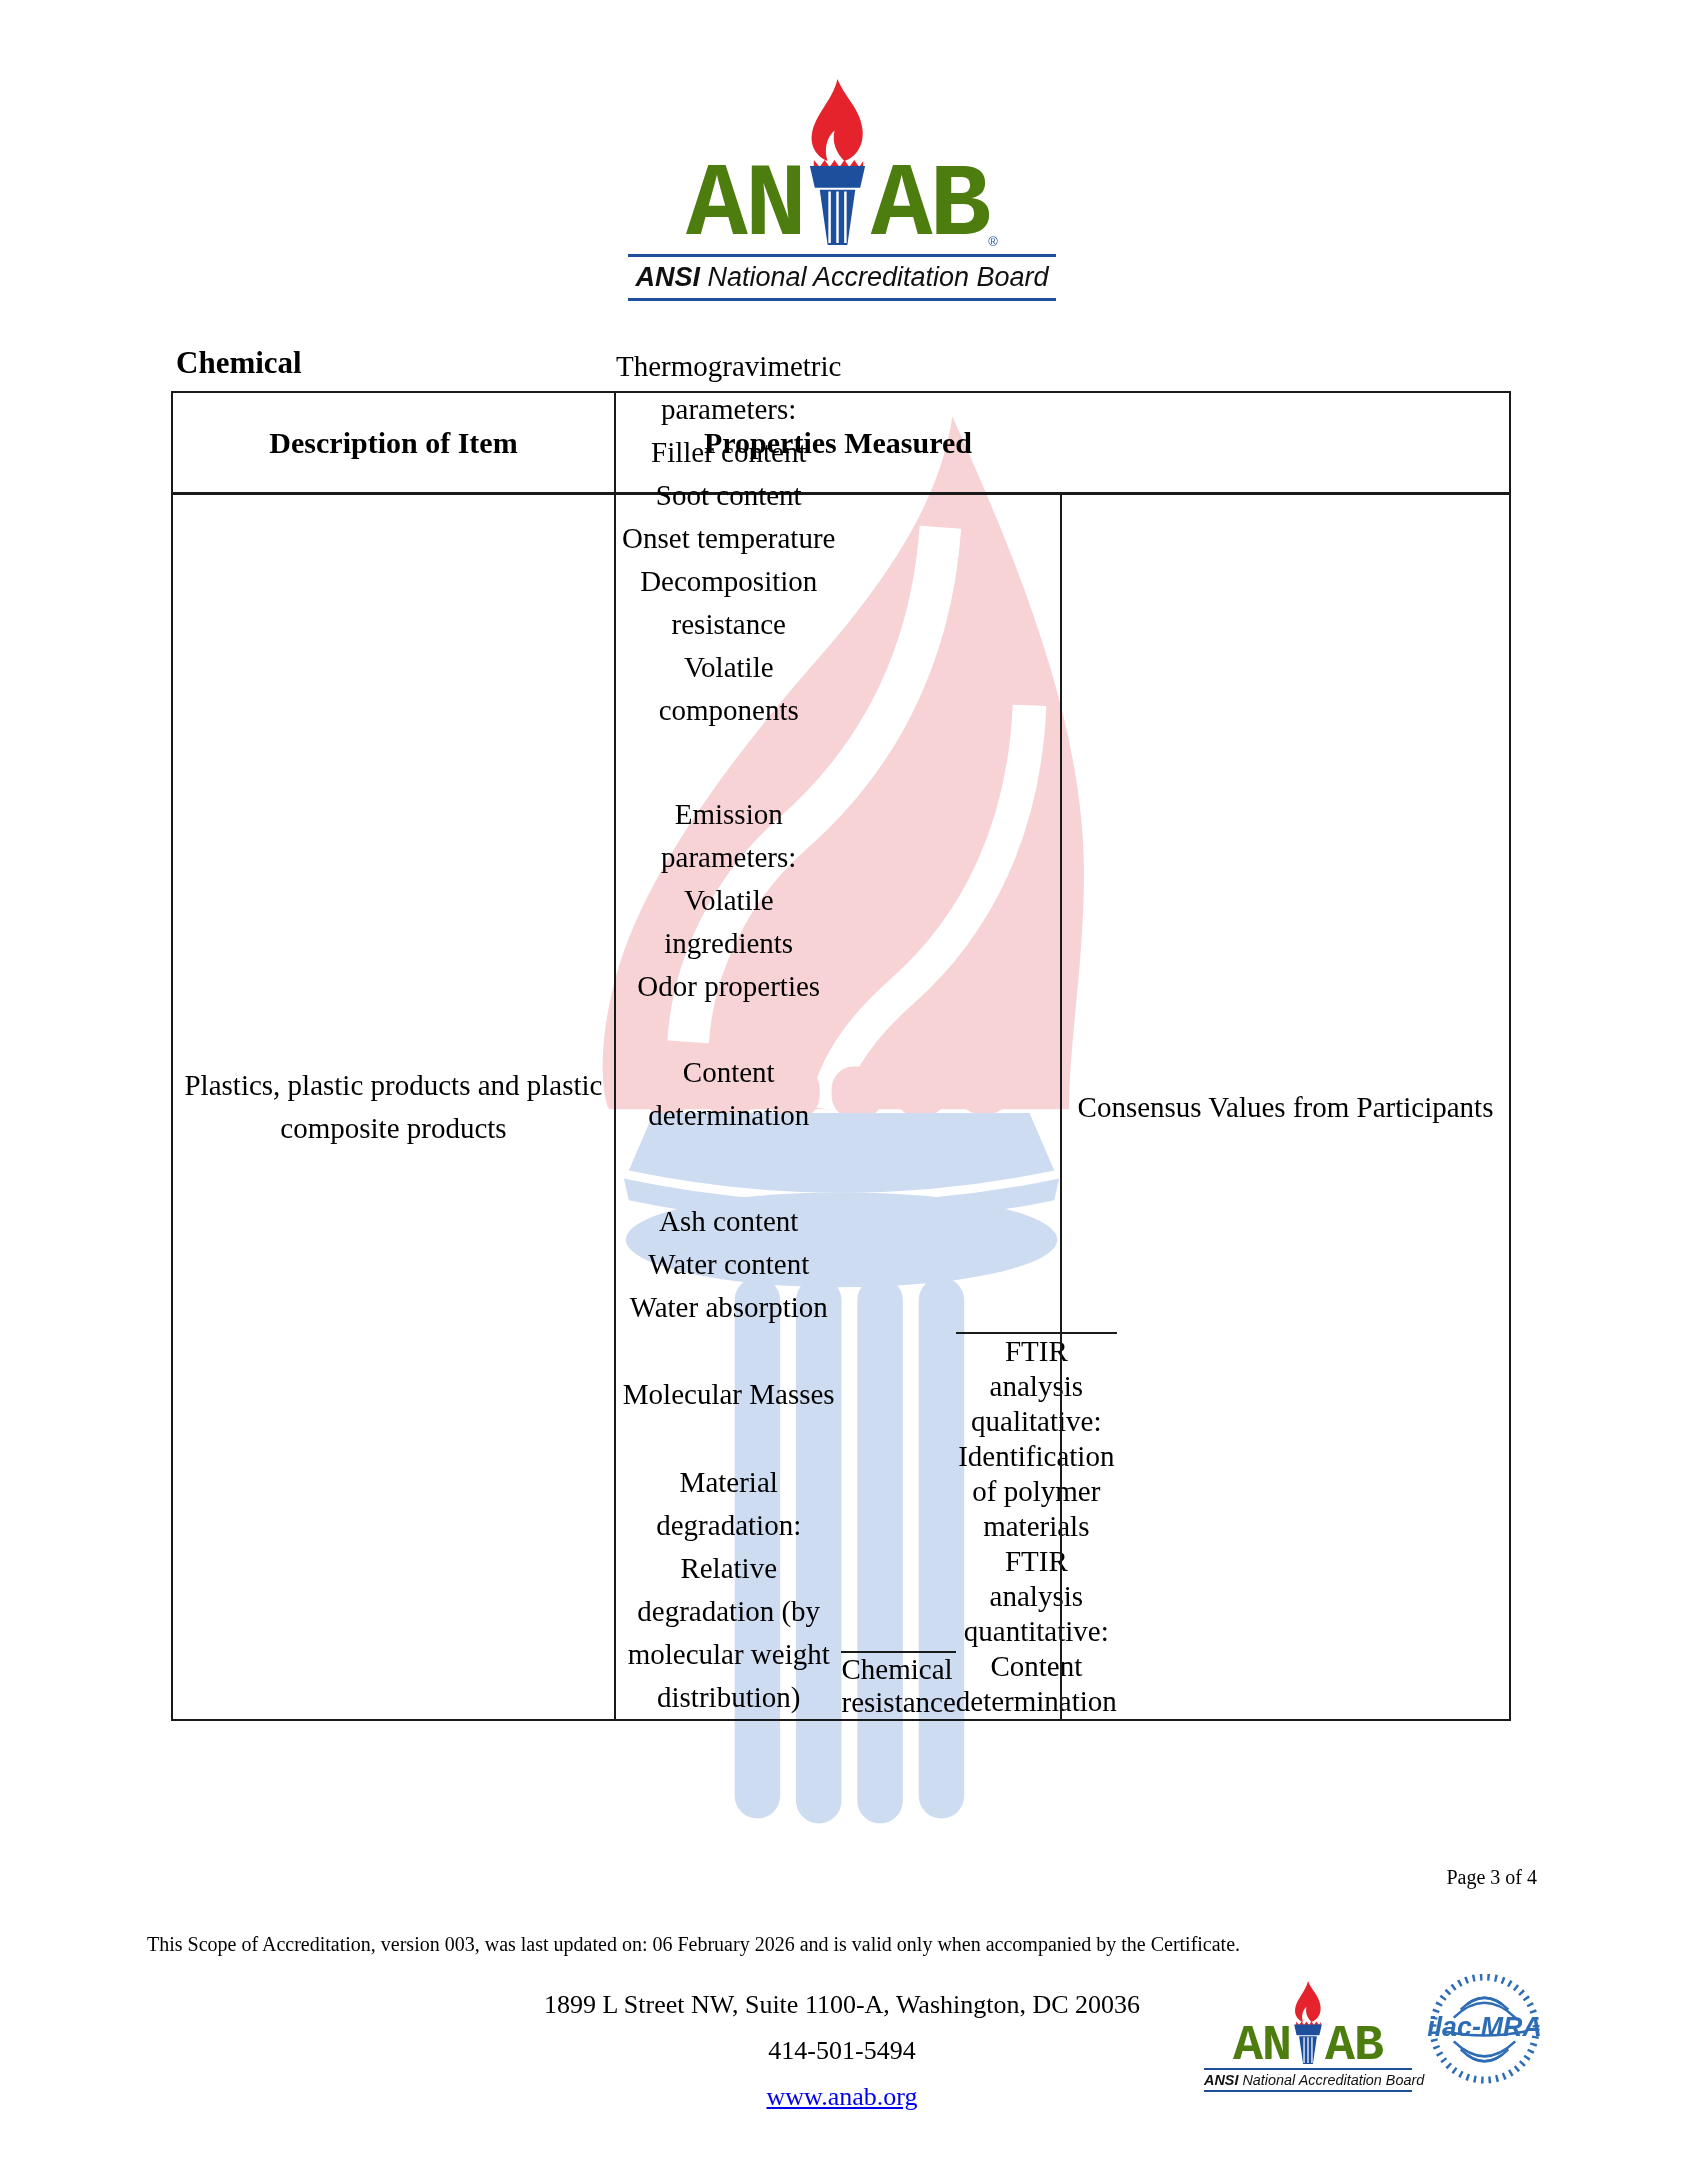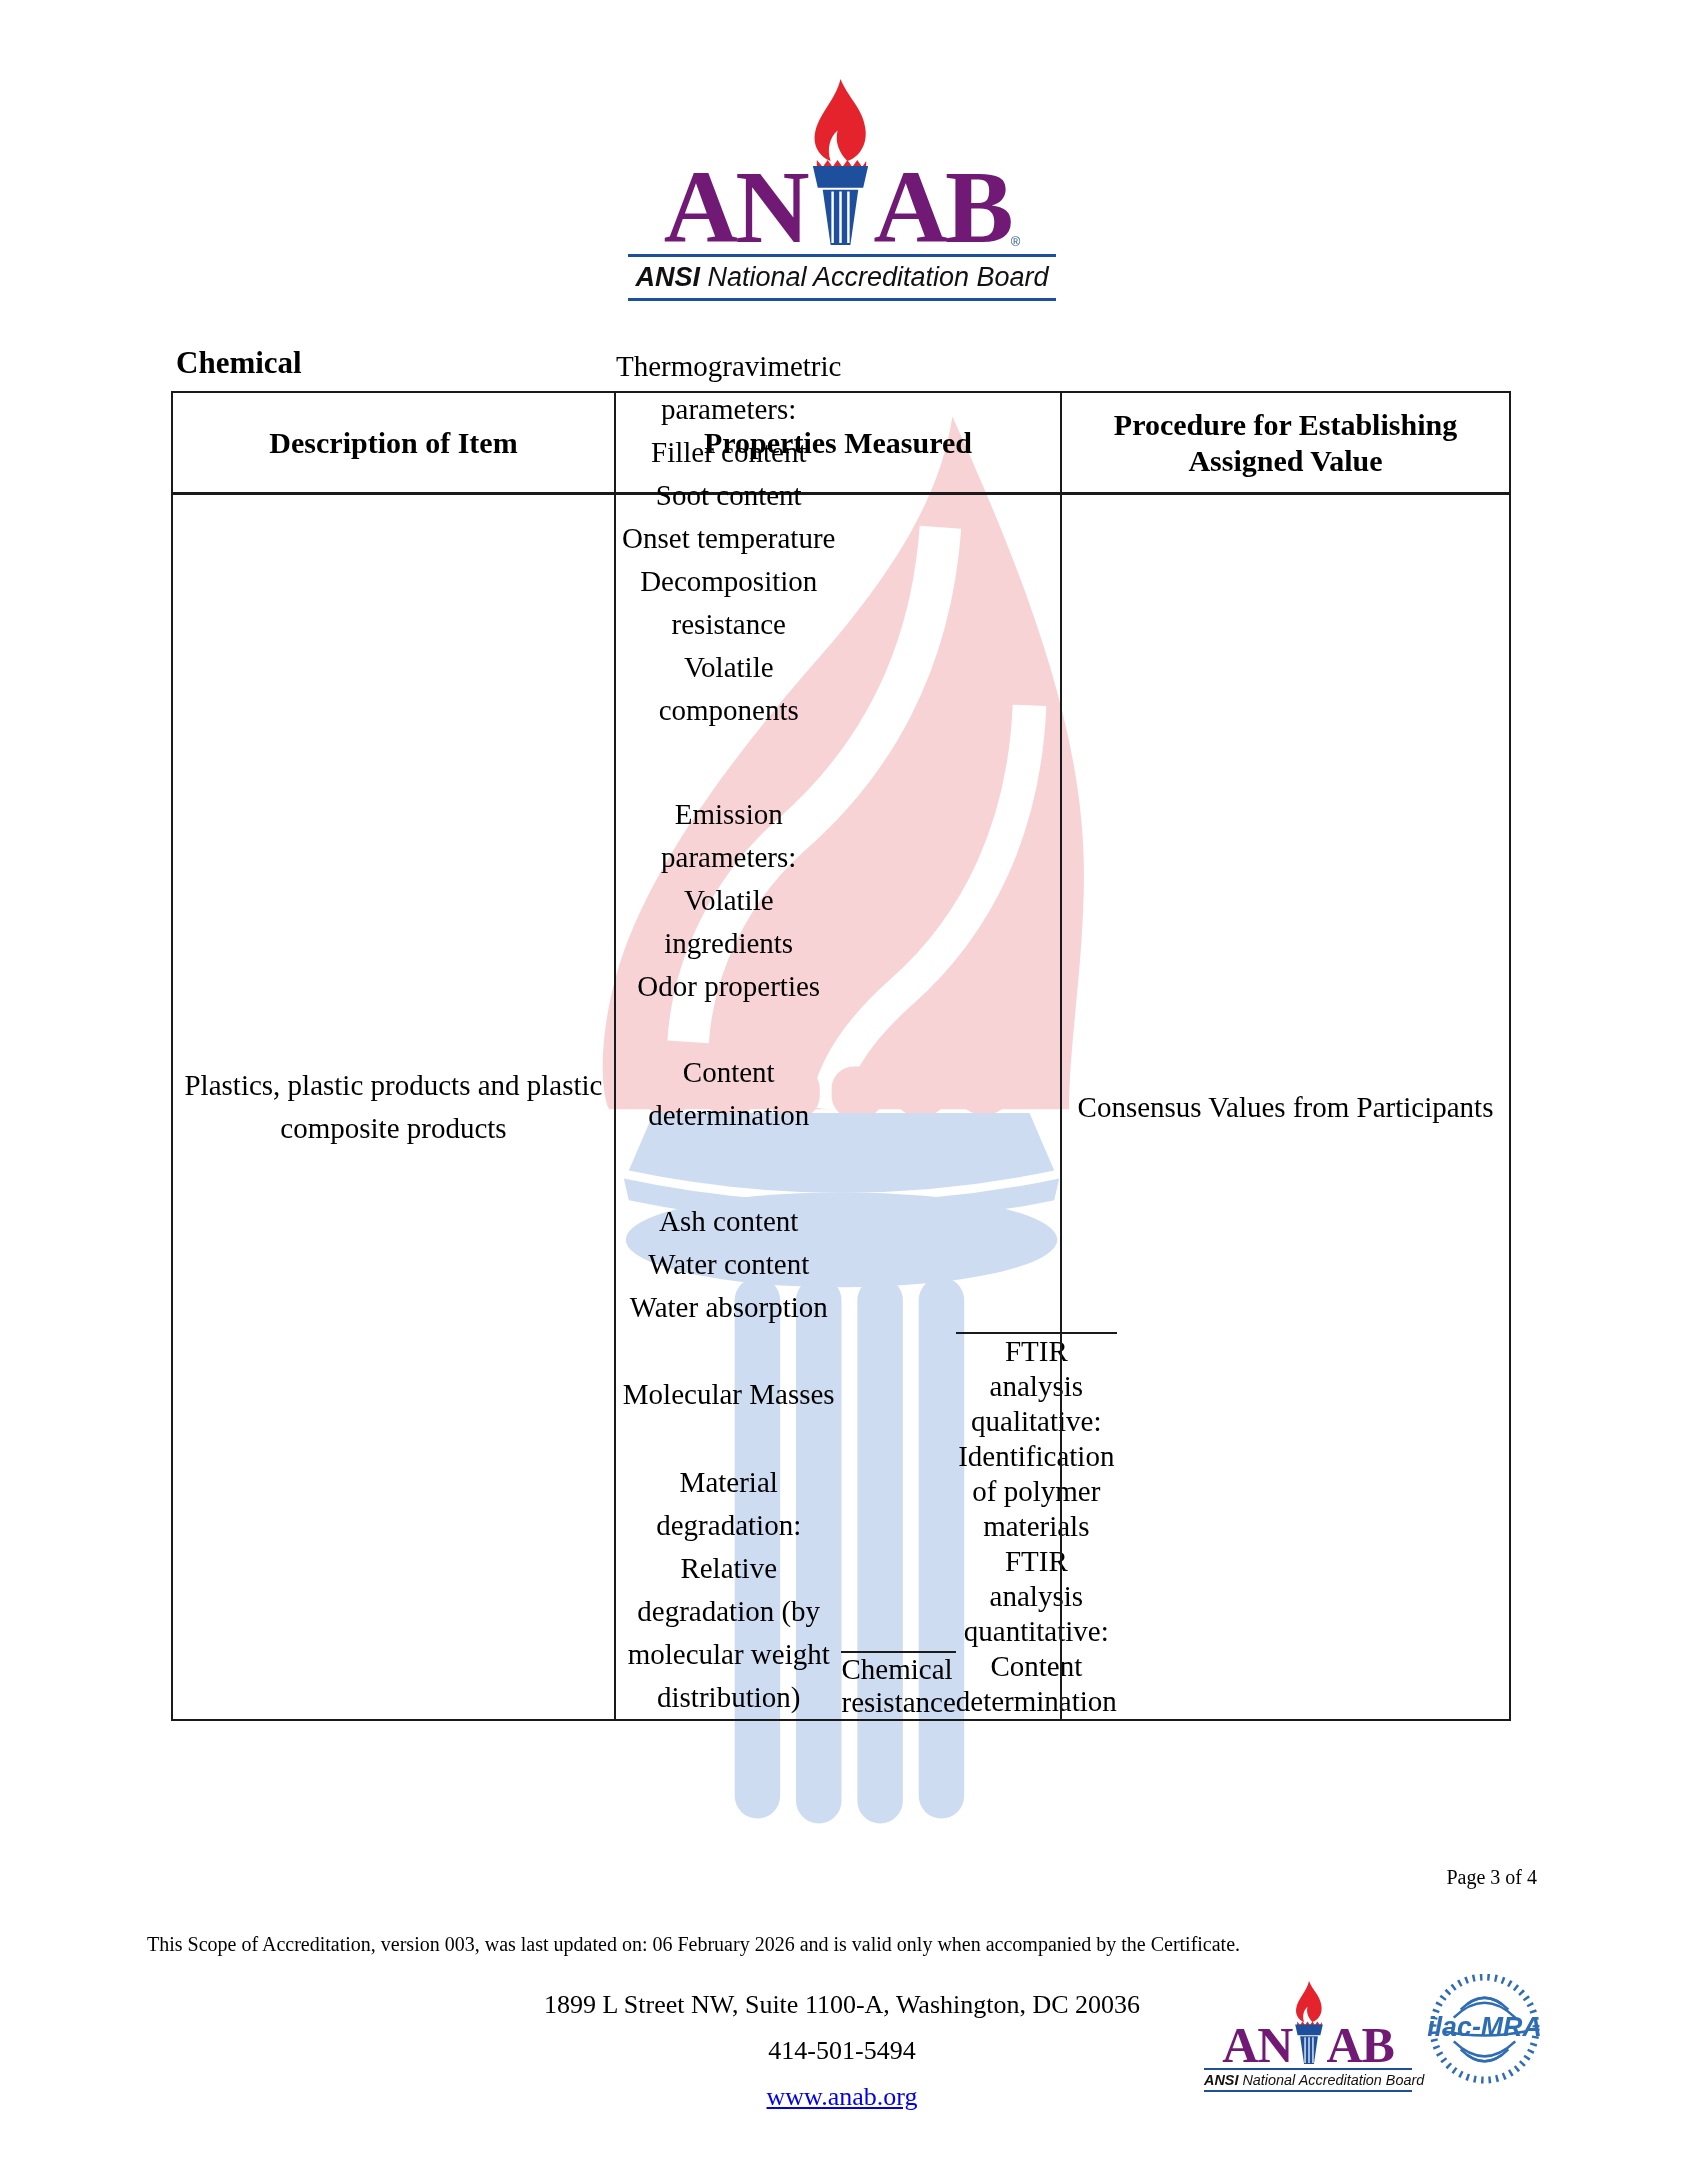--- a/index.html
+++ b/index.html
@@ -3,21 +3,21 @@
 <meta charset="utf-8">
 <style>
   html,body{margin:0;padding:0;}
   body{width:1683px;height:2178px;position:relative;background:#ffffff;overflow:hidden;
        font-family:"Liberation Serif", serif;color:#000;}
   .abs{position:absolute;}
 
   
   #logo-top{left:628px;top:77px;width:428px;text-align:center;z-index:3;}
   .anab-row{display:flex;align-items:flex-end;justify-content:center;line-height:0.78;}
-  .anab-word{font-family:Liberation Serif, serif;font-weight:bold;color:#701a75;
+  .anab-word{font-family:Liberation Mono, monospace;font-weight:bold;color:#4d7c0f;
              font-size:103px;letter-spacing:-3px;}
   .anab-reg{font-family:"Liberation Sans",sans-serif;color:#1d4f9c;font-size:13px;align-self:flex-end;}
   .logo-rule{height:3px;background:#1d4f9c;margin-top:7px;}
   .logo-rule2{height:3px;background:#1d4f9c;margin-top:5px;}
   .tagline{font-family:"Liberation Sans",sans-serif;font-size:27px;color:#111;
            font-style:italic;margin-top:5px;white-space:nowrap;}
   .tagline .tb{font-weight:bold;}
   .torch-top{width:75px;height:170px;margin:0 -4px;flex:0 0 auto;}
 
   
@@ -119,21 +119,20 @@
     <rect x="284" y="878" width="46" height="552" rx="23"></rect>
     <rect x="346" y="878" width="46" height="552" rx="23"></rect>
     <rect x="408" y="878" width="46" height="547" rx="23"></rect>
   </g>
 </svg>
 
 <div class="abs" id="scope-table">
   <div class="thead">
     <div class="c1 hcell">Description of Item</div>
     <div class="c2 hcell">Properties Measured</div>
-    <div class="c3 hcell">Procedure for Establishing Assigned Value</div>
   </div>
   <div class="tbody">
 
     <div class="c1 vcenter">Plastics, plastic products and plastic composite products</div>
 
     <div class="c2 props-col">
       <div class="props-main">
         <div class="pgroup g1">
           <div>Thermogravimetric parameters:</div>
           <div>Filler content</div>

